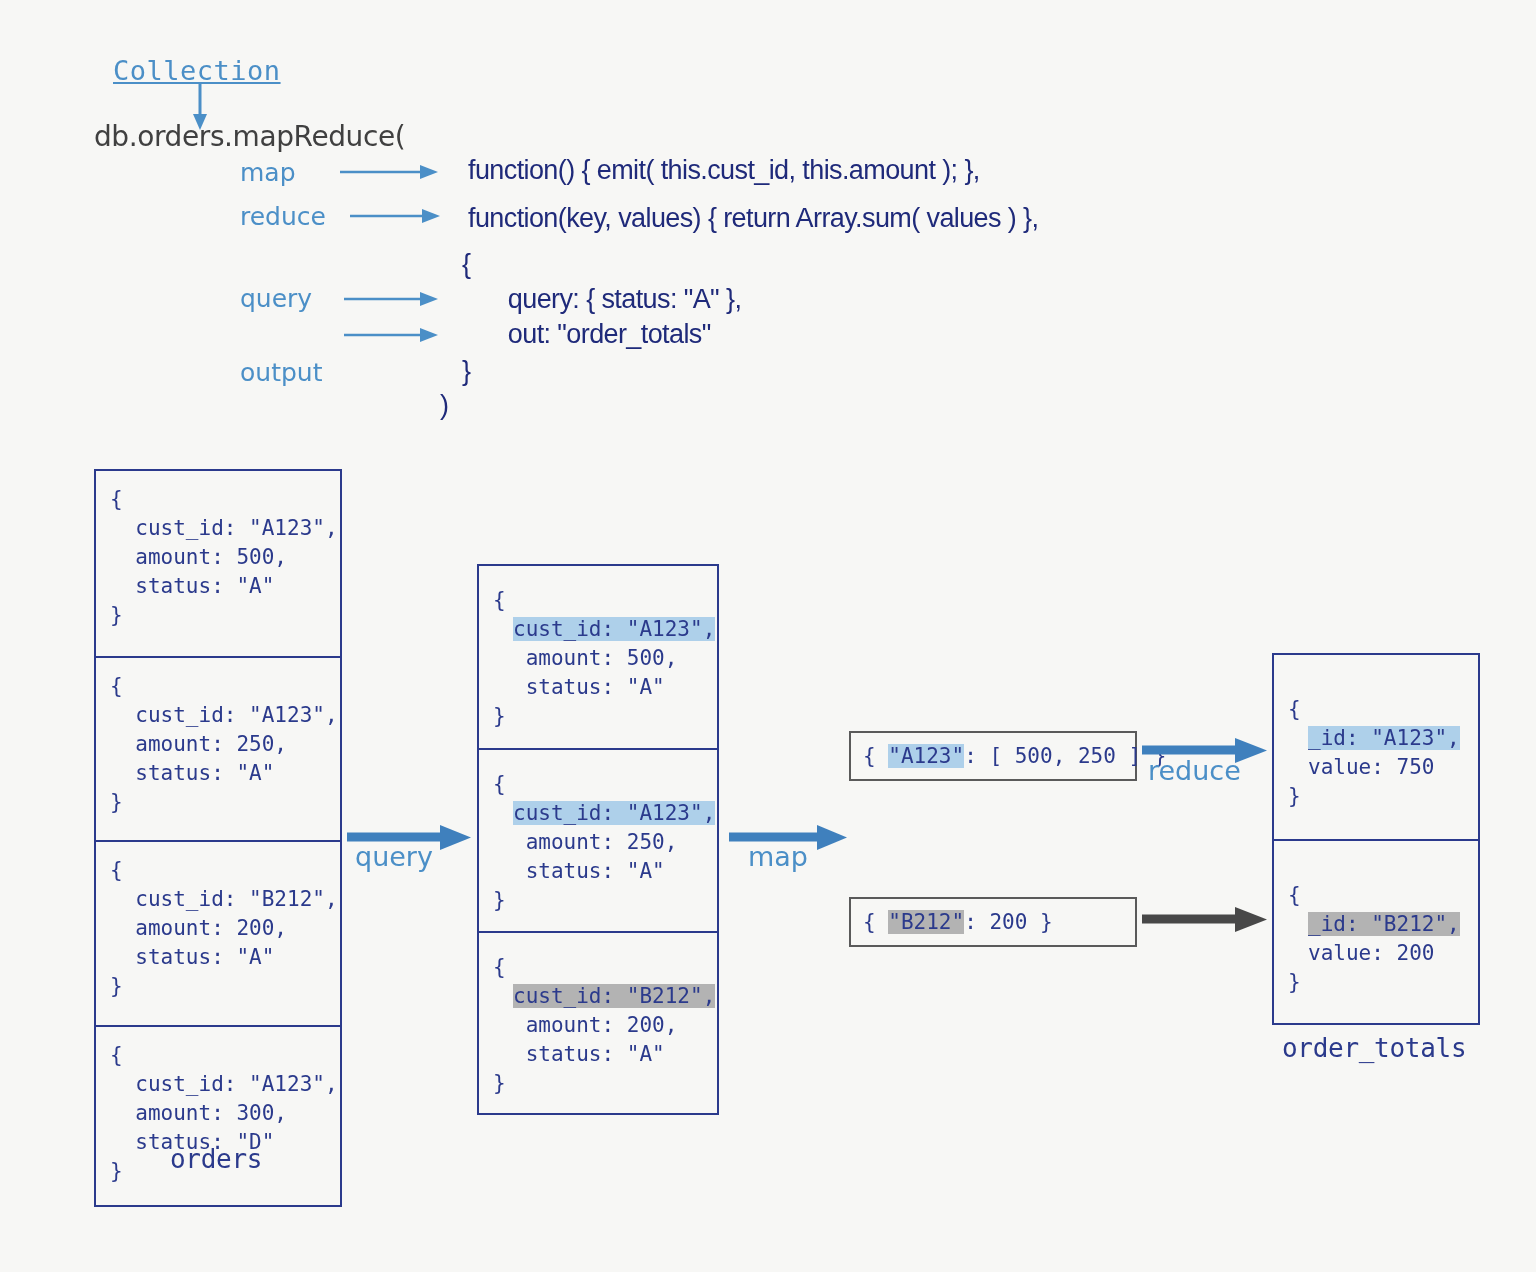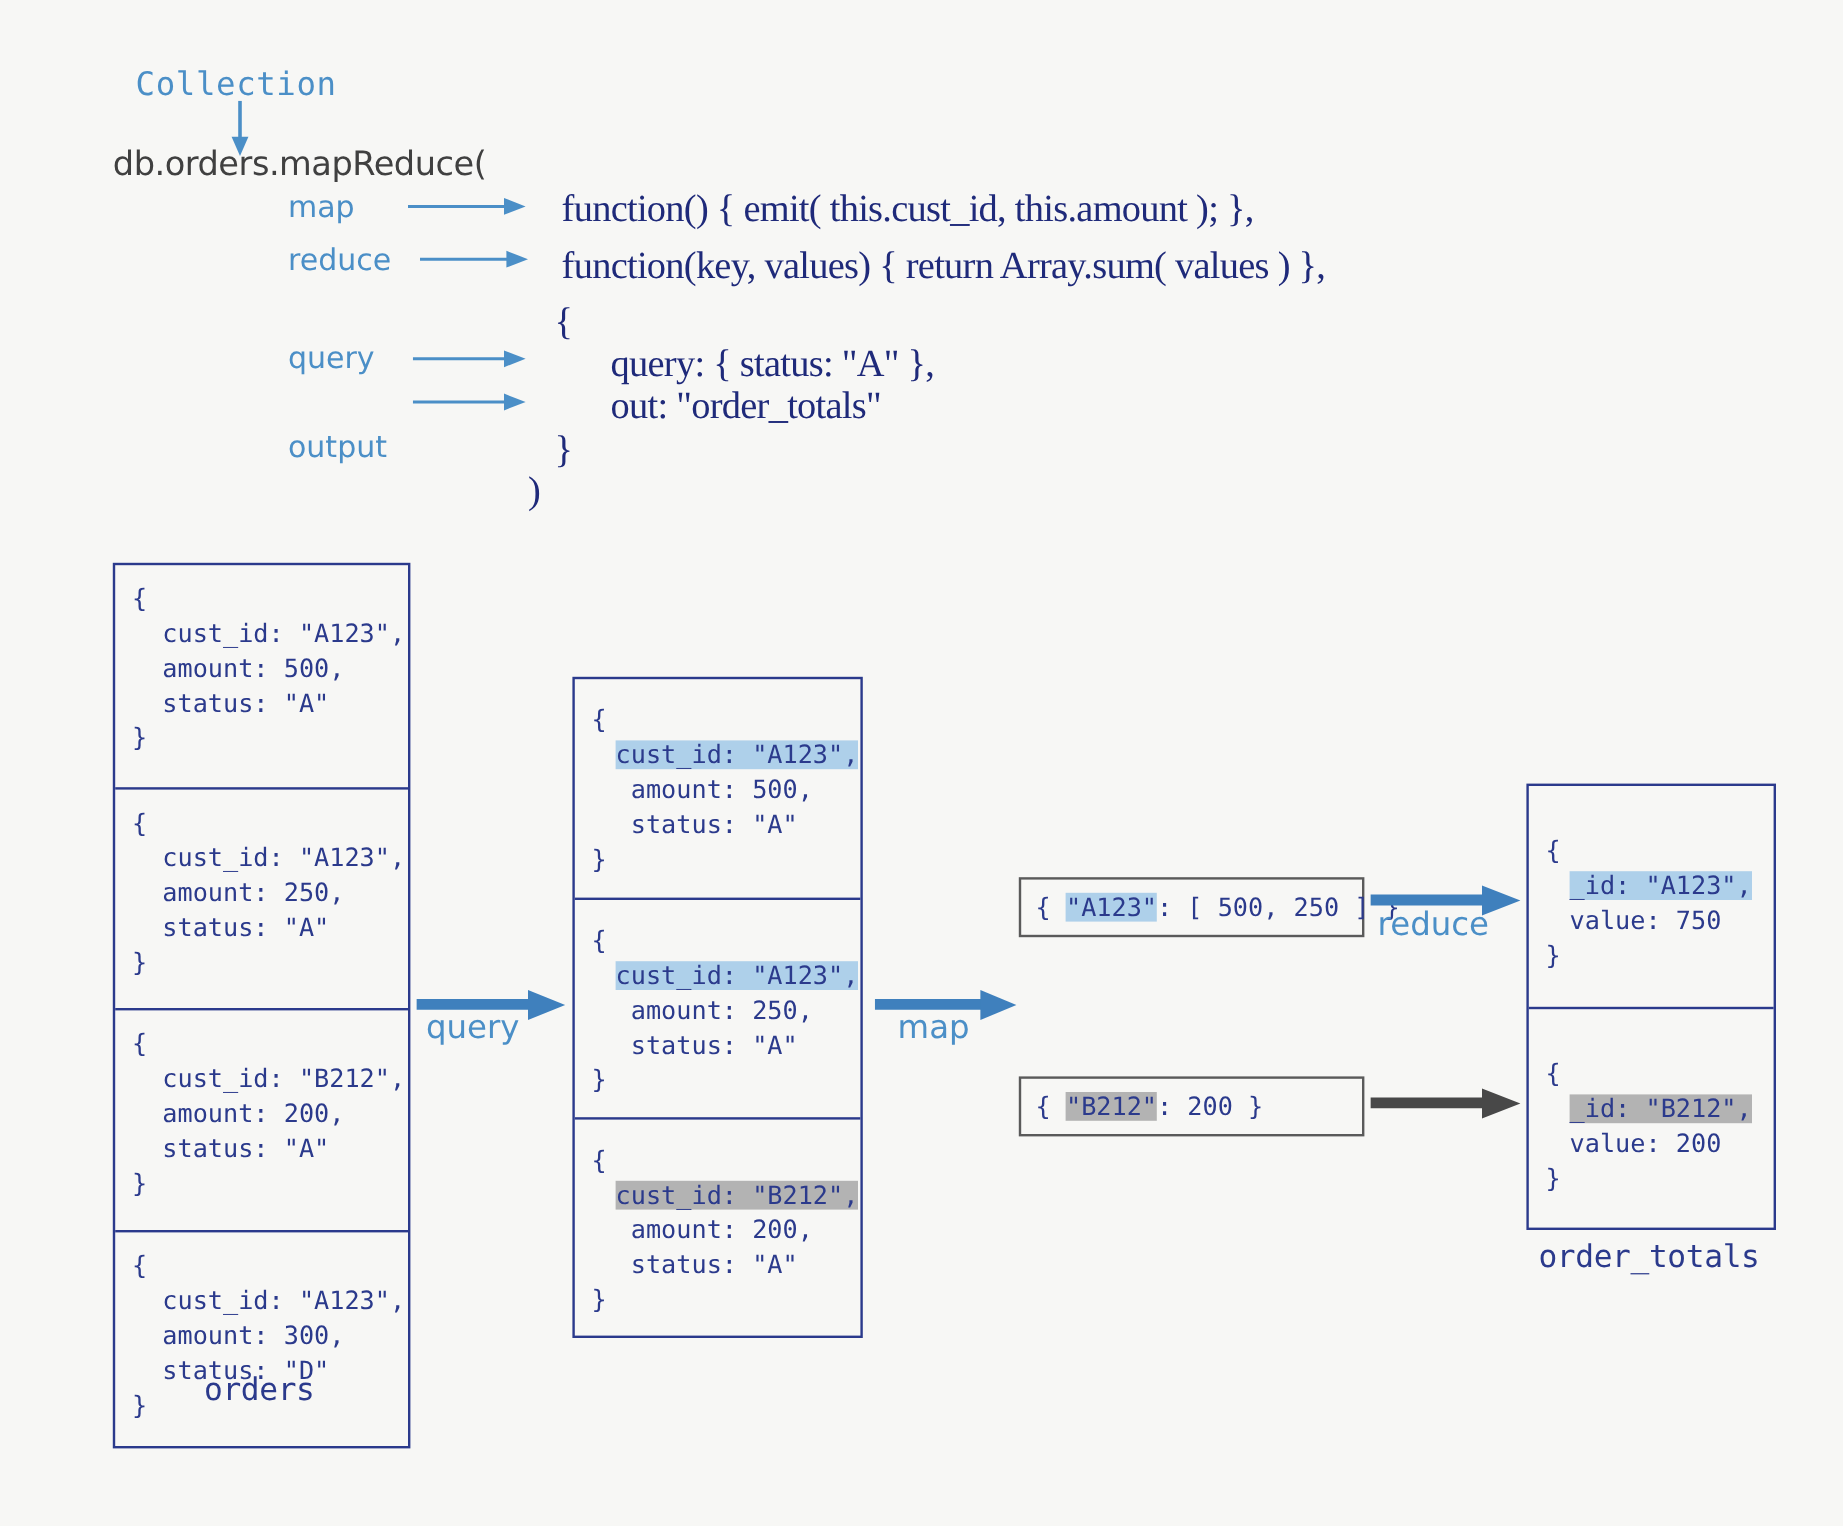--- a/index.html
+++ b/index.html
@@ -24,20 +24,21 @@
   
   
   
 
   
   .collection-label {
     left: 113px; top: 55px;
     font-size: 27px;
     color: #4b8fc7;
     letter-spacing: 0.5px;
+    text-decoration: underline;
   }
   .collection-arrow { left: 186px; top: 84px; }
 
   .code-call {
     left: 94px; top: 120px;
     font-size: 28px;
     color: #404040;
     font-family: "DejaVu Sans", sans-serif;
     letter-spacing: -0.4px;
   }
@@ -46,23 +47,23 @@
     font-size: 25px;
     color: #4b8fc7;
     font-family: "DejaVu Sans", sans-serif;
   }
   .lbl-map    { left: 240px; top: 158px; }
   .lbl-reduce { left: 240px; top: 202px; }
   .lbl-query  { left: 240px; top: 284px; }
   .lbl-output { left: 240px; top: 320px; margin-top: 38px; }
 
   .code-line {
-    font-size: 32px;
+    font-size: 27px;
     color: #1f2a7a;
-    font-family: Liberation Serif, serif;
+    font-family: Liberation Sans, sans-serif;
     white-space: pre;
     letter-spacing: -0.6px;
   }
   .cl1 { left: 468px; top: 155px; }
   .cl2 { left: 468px; top: 203px; }
   .cl3 { left: 462px; top: 249px; }
   .cl4 { left: 494px; top: 284px; }
   .cl5 { left: 494px; top: 319px; }
   .cl6 { left: 462px; top: 356px; }
   .cl7 { left: 440px; top: 390px; }

